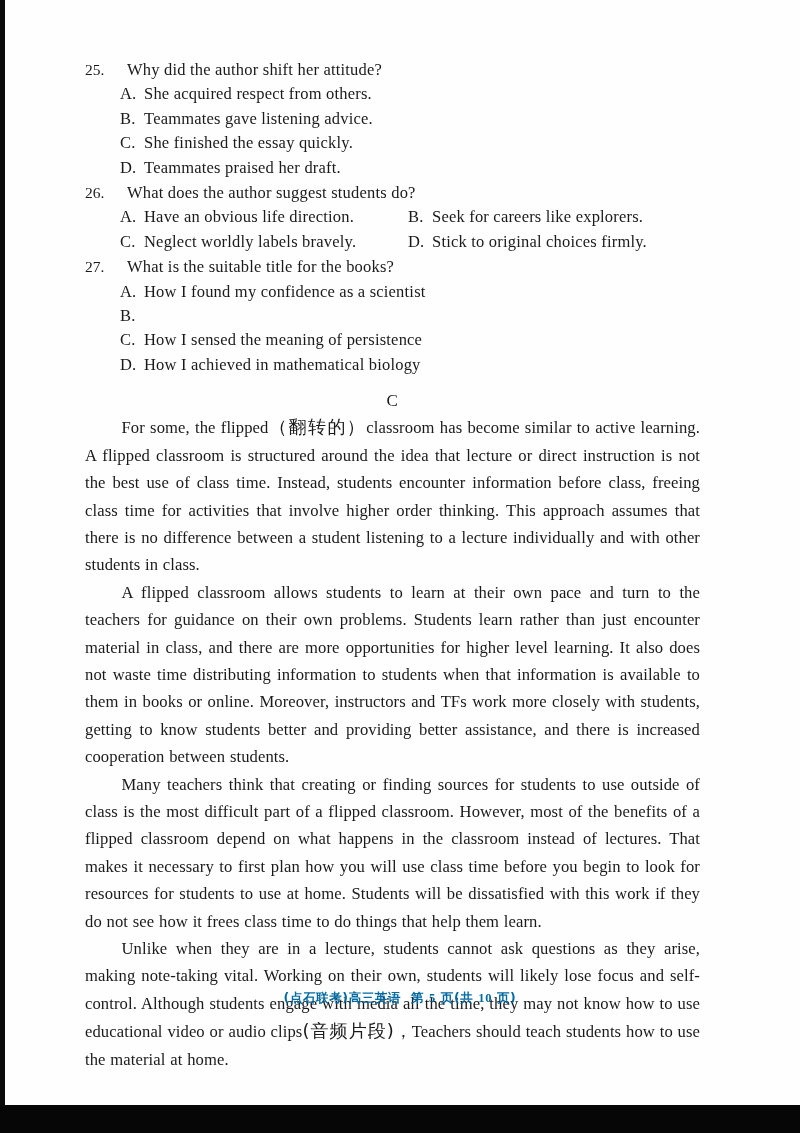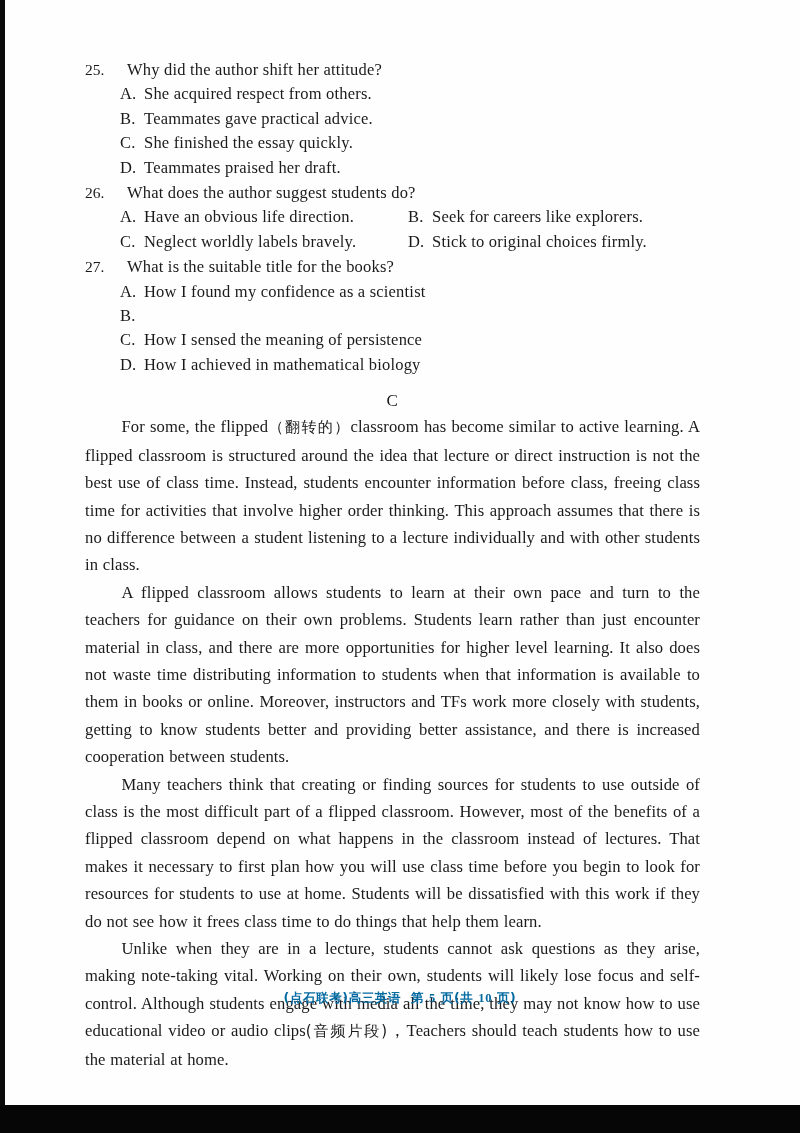--- a/index.html
+++ b/index.html
@@ -99,21 +99,21 @@
     line-height: 27.4px;
     text-align: justify;
     text-justify: inter-word;
     text-indent: 2.2em;
     margin-bottom: 0px;
     letter-spacing: .1px;
     word-spacing: .5px;
   }
   .para .cn {
     font-family: "DejaVu Sans", sans-serif;
-    font-size: 15px;
+    font-size: 18px;
     letter-spacing: 1px;
   }
 
   
   .footer {
     position: absolute;
     left: 0; right: 0;
     top: 990px;
     text-align: center;
     font-family: "DejaVu Sans", sans-serif;
@@ -138,21 +138,21 @@
       <div class="q-line">
         <span class="q-num">25.</span>
         <span class="q-stem">Why did the author shift her attitude?</span>
       </div>
       <div class="opt-line">
         <span class="opt-letter">A.</span>
         <span class="opt-text">She acquired respect from others.</span>
       </div>
       <div class="opt-line">
         <span class="opt-letter">B.</span>
-        <span class="opt-text">Teammates gave practical advice.</span>
+        <span class="opt-text">Teammates gave listening advice.</span>
       </div>
       <div class="opt-line">
         <span class="opt-letter">C.</span>
         <span class="opt-text">She finished the essay quickly.</span>
       </div>
       <div class="opt-line">
         <span class="opt-letter">D.</span>
         <span class="opt-text">Teammates praised her draft.</span>
       </div>
     </div>

